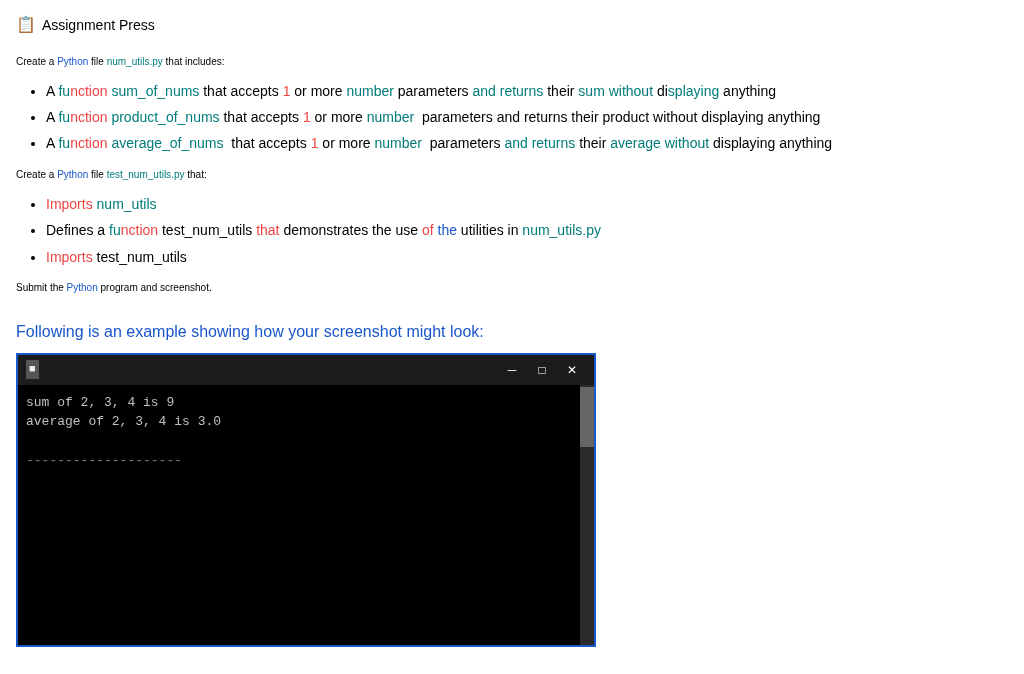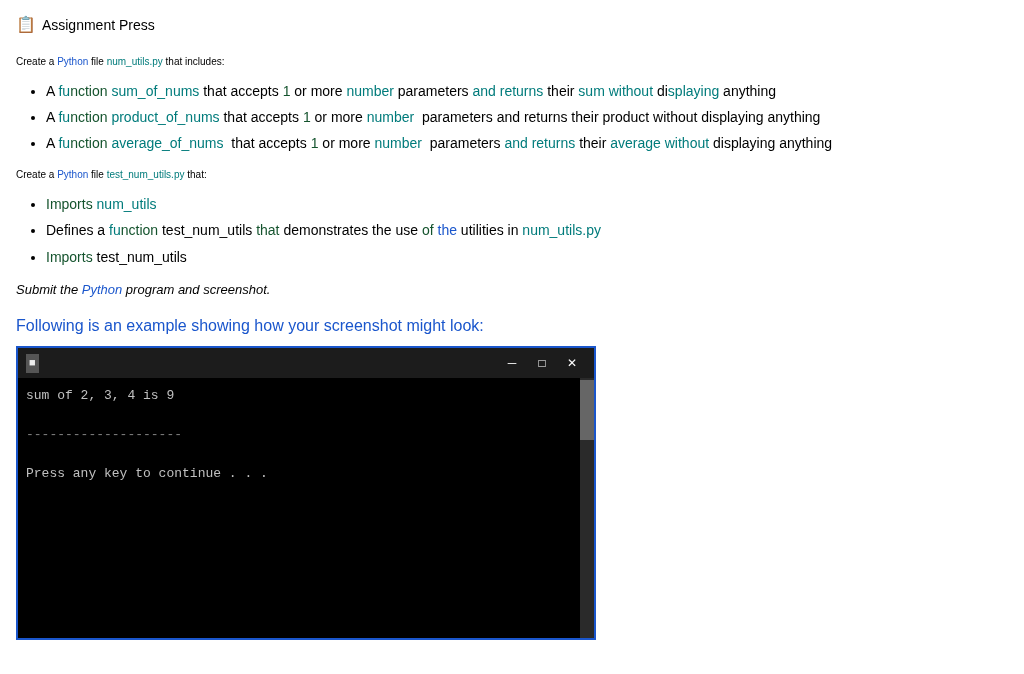--- a/index.html
+++ b/index.html
@@ -28,27 +28,26 @@
       margin-left: 30px;
       margin-bottom: 12px;
     }
 
     ul li {
       margin-bottom: 4px;
       font-size: 14px;
     }
 
     .highlight-blue { color: #1a56cc; }
-    .highlight-orange { color: #14532d; text-align: right; }
+    .highlight-orange { color: #ef4444; text-align: right; }
     .highlight-teal { color: #007b7b; }
 
     .submit-text {
-      margin-bottom: 12px;
-      font-size: 13px;
-      font-style: italic;
+      margin-bottom: 23px;
+      font-size: 10px;
     }
 
     .example-label {
       color: #1a56cc;
       margin-bottom: 8px;
       font-size: 16px;
     }
 
     .cmd-window {
       border: 2px solid #1a56cc;
@@ -183,22 +182,22 @@
     <div class="cmd-controls">
       <button class="cmd-btn">─</button>
       <button class="cmd-btn">□</button>
       <button class="cmd-btn close">✕</button>
     </div>
   </div>
 
   <div class="cmd-body-wrapper">
     <div class="cmd-body">
       <span class="cmd-line">sum of 2, 3, 4 is 9</span>
+      <span class="cmd-line">average of 2, 3, 4 is 3.0</span>
       <span class="cmd-line">&nbsp;</span>
       <span class="cmd-line divider-line">--------------------</span>
       <span class="cmd-line">&nbsp;</span>
-      <span class="cmd-line">Press any key to continue . . .</span>
     </div>
     <div class="cmd-scrollbar">
       <div class="cmd-scrollbar-thumb"></div>
     </div>
   </div>
 </div>
 
 </body></html>

